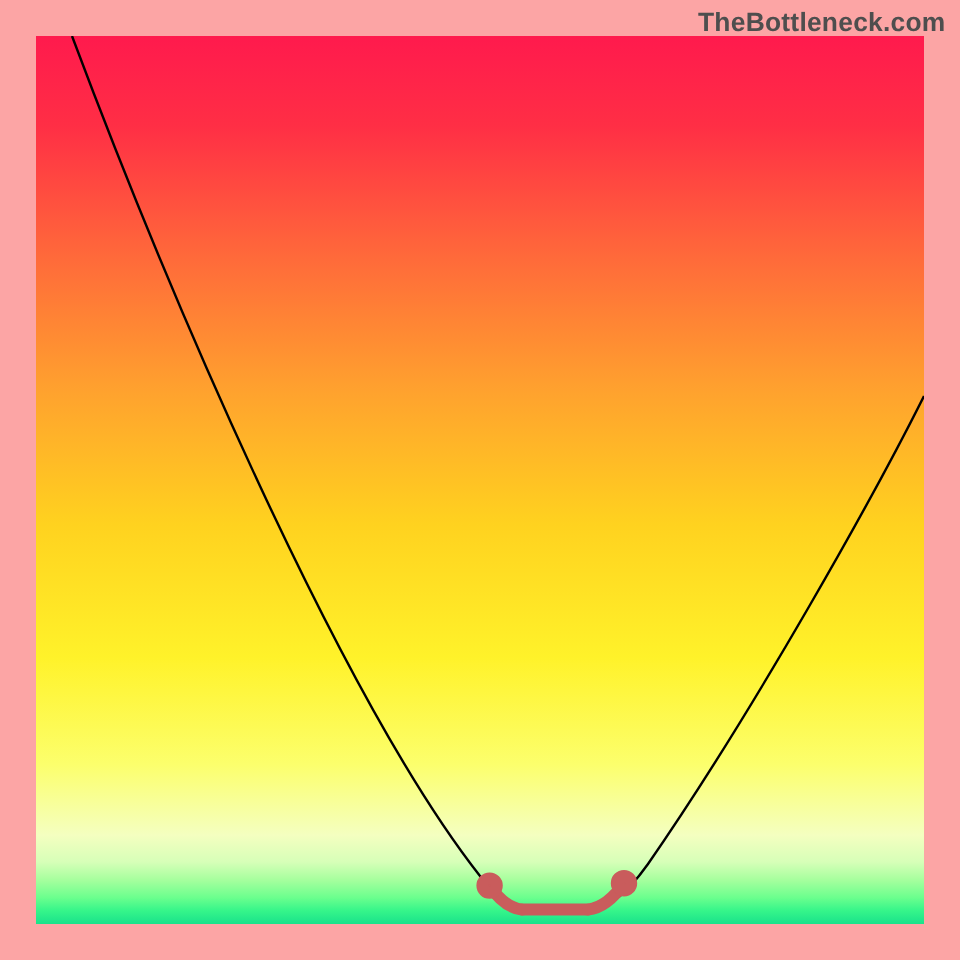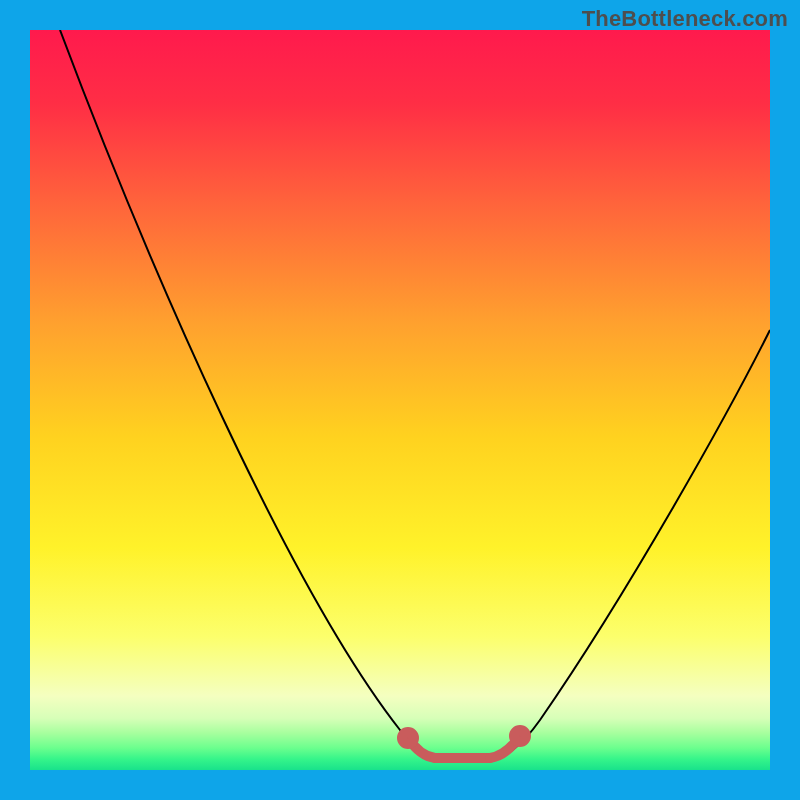--- a/index.html
+++ b/index.html
@@ -8,21 +8,21 @@
     width: 800px;
     height: 800px;
     background: #000;
     font-family: Arial, Helvetica, sans-serif;
     overflow: hidden;
   }
   .frame {
     position: absolute;
     left: 0; top: 0;
     width: 800px; height: 800px;
-    background: #0ea5e9;
+    background: #fca5a5;
   }
   .watermark {
     position: absolute;
     top: 6px;
     right: 12px;
     color: #4e4e4e;
     font-size: 22px;
     font-weight: 600;
     letter-spacing: 0.2px;
     user-select: none;

